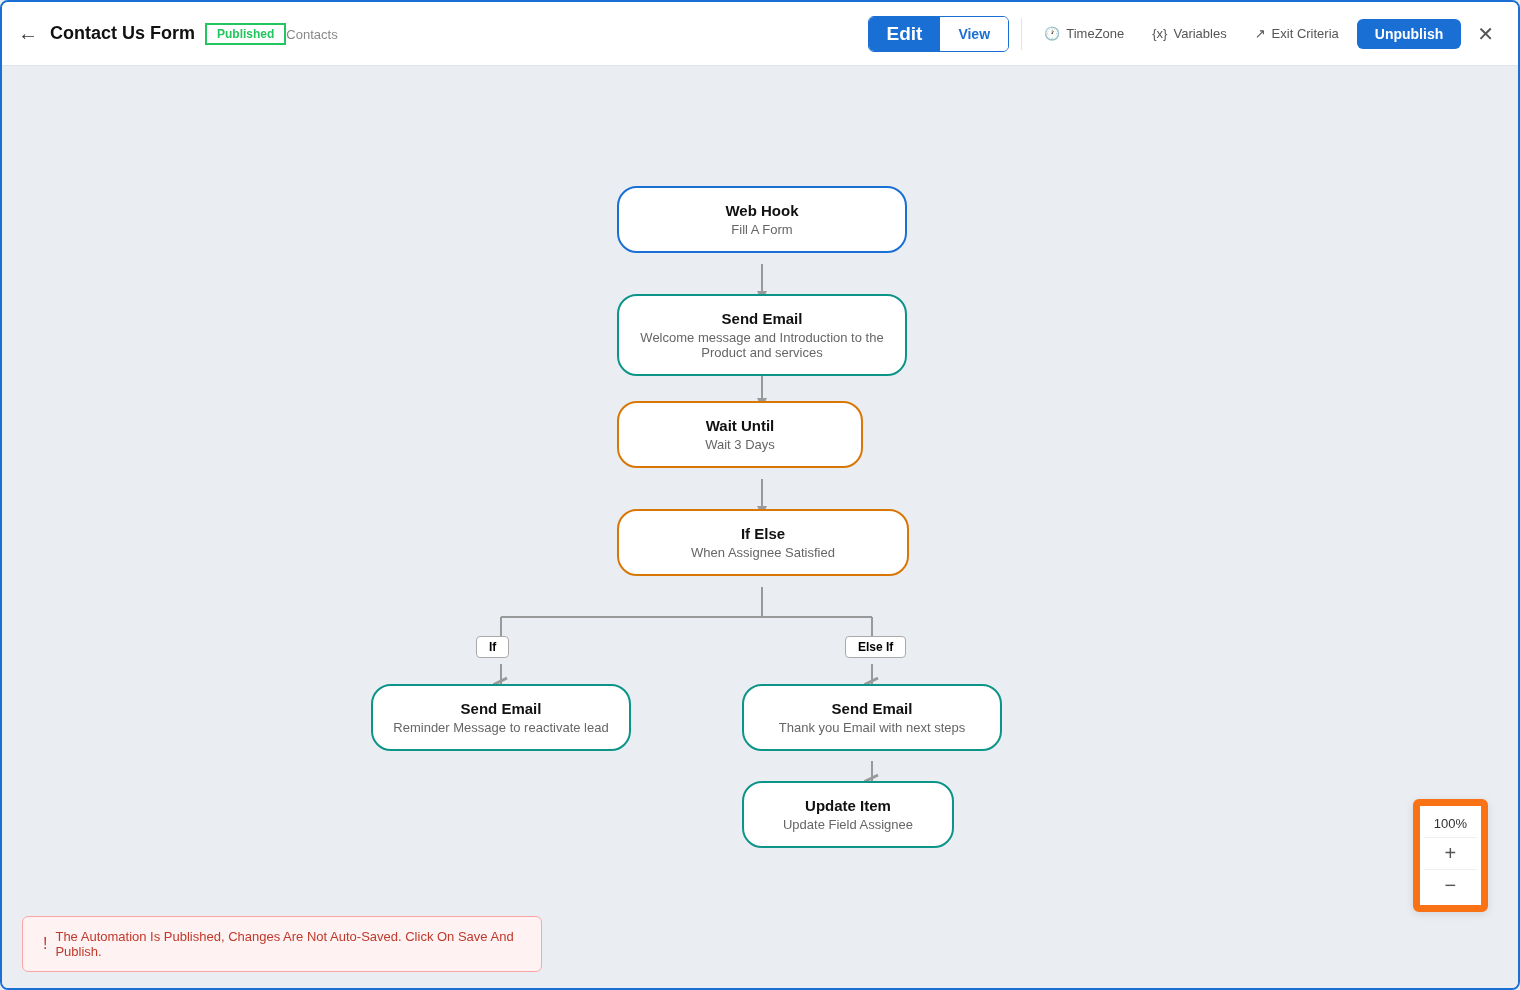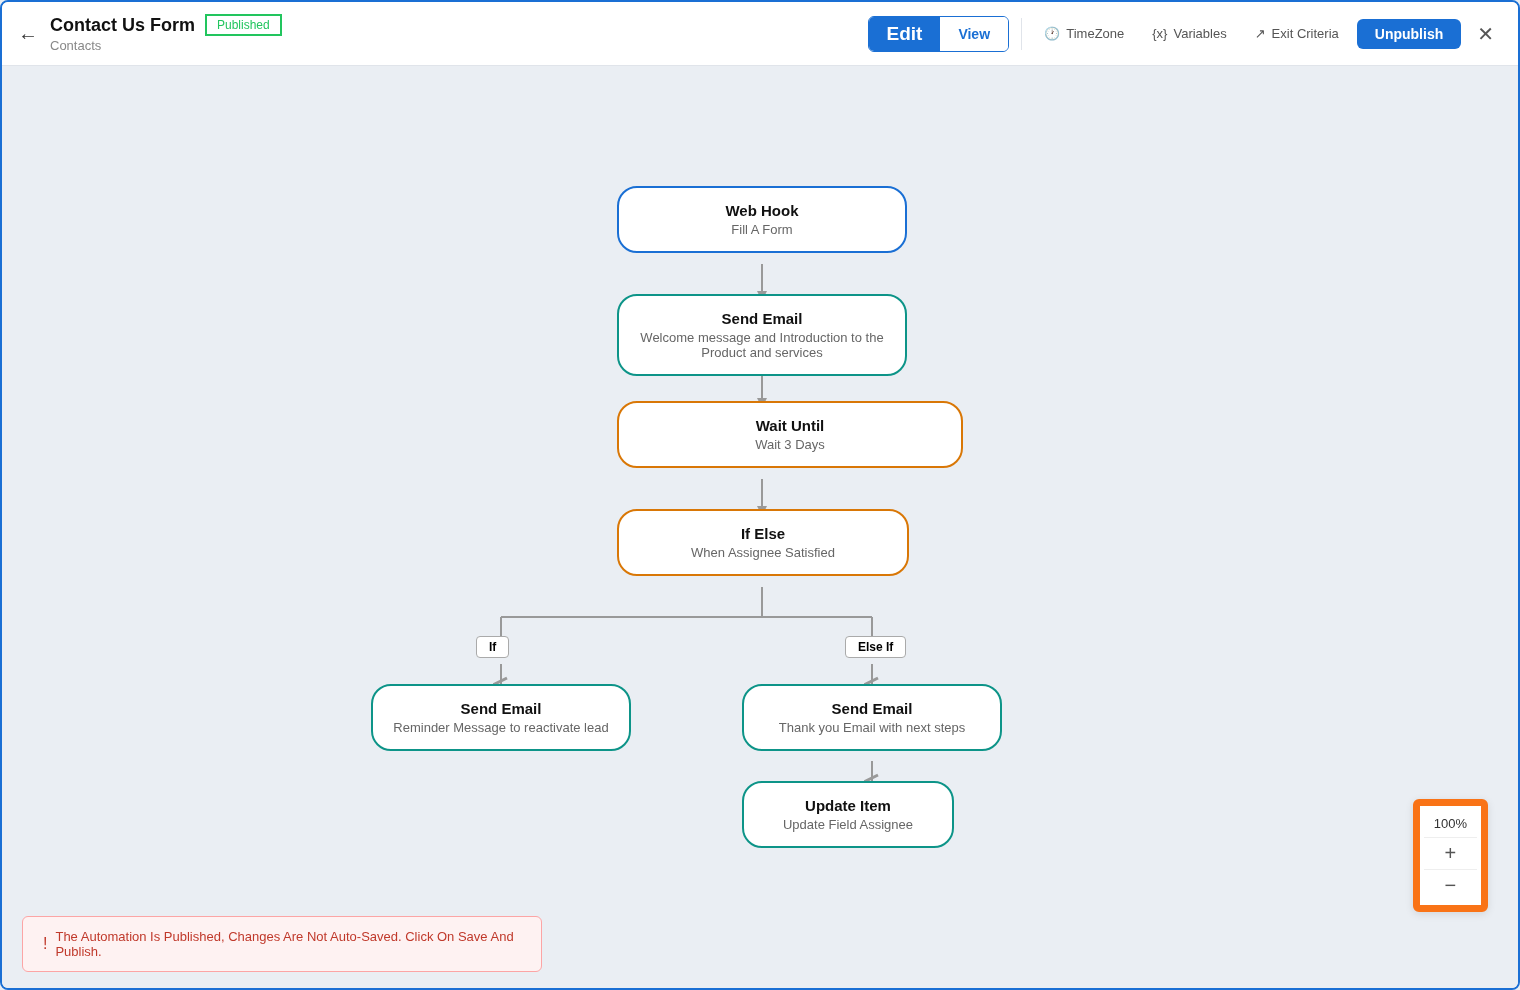--- a/index.html
+++ b/index.html
@@ -25,28 +25,28 @@
     }
     .back-btn {
       cursor: pointer;
       font-size: 20px;
       color: #333;
       background: none;
       border: none;
       display: flex;
       align-items: center;
     }
-    .title-block { display: flex; flex-direction: column; flex: 1; }
+    .title-block { display: flex; flex: 1; align-items: center; }
     .app-title { font-size: 18px; font-weight: 700; color: #111; display: flex; align-items: center; gap: 10px; }
     .published-badge {
       background: #fff;
       border: 2px solid #22c55e;
       color: #22c55e;
       font-size: 12px;
-      font-weight: 400;
+      font-weight: 700;
       padding: 2px 10px;
       border-radius: 0;
     }
     .subtitle { font-size: 13px; color: #888; margin-top: 2px; }
 
     .header-right {
       display: flex;
       align-items: center;
       gap: 8px;
     }
@@ -133,21 +133,21 @@
     .node-webhook {
       border: 2px solid #1a6fd4;
       width: 290px;
     }
     .node-send-email {
       border: 2px solid #0d9488;
       width: 290px;
     }
     .node-wait {
       border: 2px solid #d97706;
-      width: 346px;
+      width: 246px;
     }
     .node-ifelse {
       border: 2px solid #d97706;
       width: 292px;
     }
 
     .branch-label {
       border: 1px solid #aaa;
       background: #fff;
       font-size: 12px;

